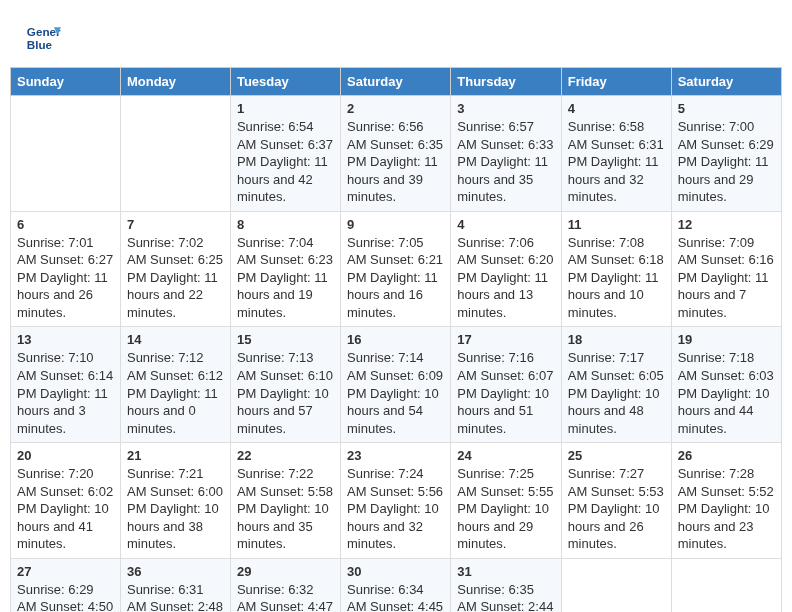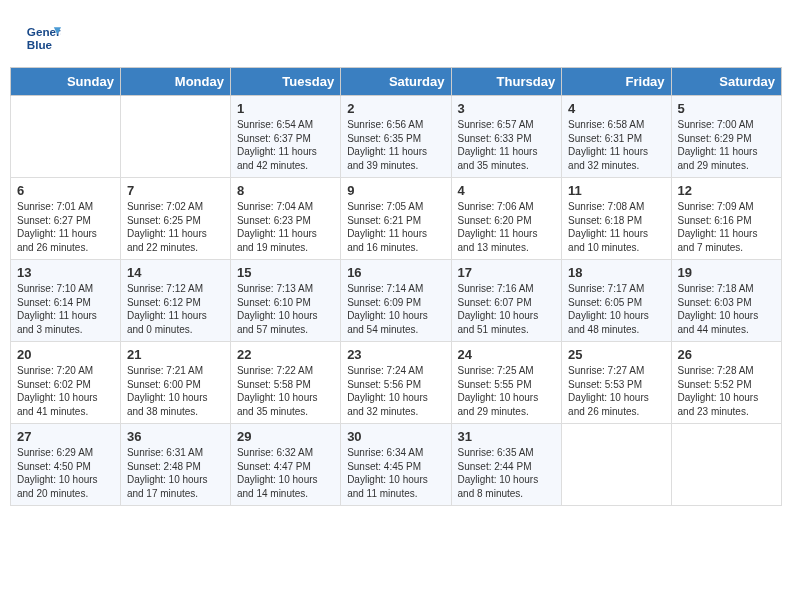--- a/index.html
+++ b/index.html
@@ -45,21 +45,21 @@
       width: 100%;
       border-collapse: collapse;
       margin-top: 6px;
     }
     thead tr th {
       background-color: #3a7fc1;
       color: #fff;
       font-size: 13px;
       font-weight: bold;
       padding: 6px 6px;
-      text-align: right;
+      text-align: left;
       border: 1px solid #ccc;
     }
     tbody tr td {
       vertical-align: top;
       border: 1px solid #ddd;
       padding: 5px 6px;
       font-size: 10.5px;
       color: #333;
       min-height: 70px;
       width: 113px;
@@ -72,21 +72,21 @@
       background-color: #ffffff;
     }
     .day-number {
       font-size: 13px;
       font-weight: bold;
       color: #333;
       display: block;
       margin-bottom: 2px;
     }
     .cell-content {
-      font-size: 10px;
+      font-size: 13px;
       line-height: 1.35;
       color: #333;
     }
     .empty-cell {
       background: #fff !important;
     }
   </style>
 </head>
 <body>
 

